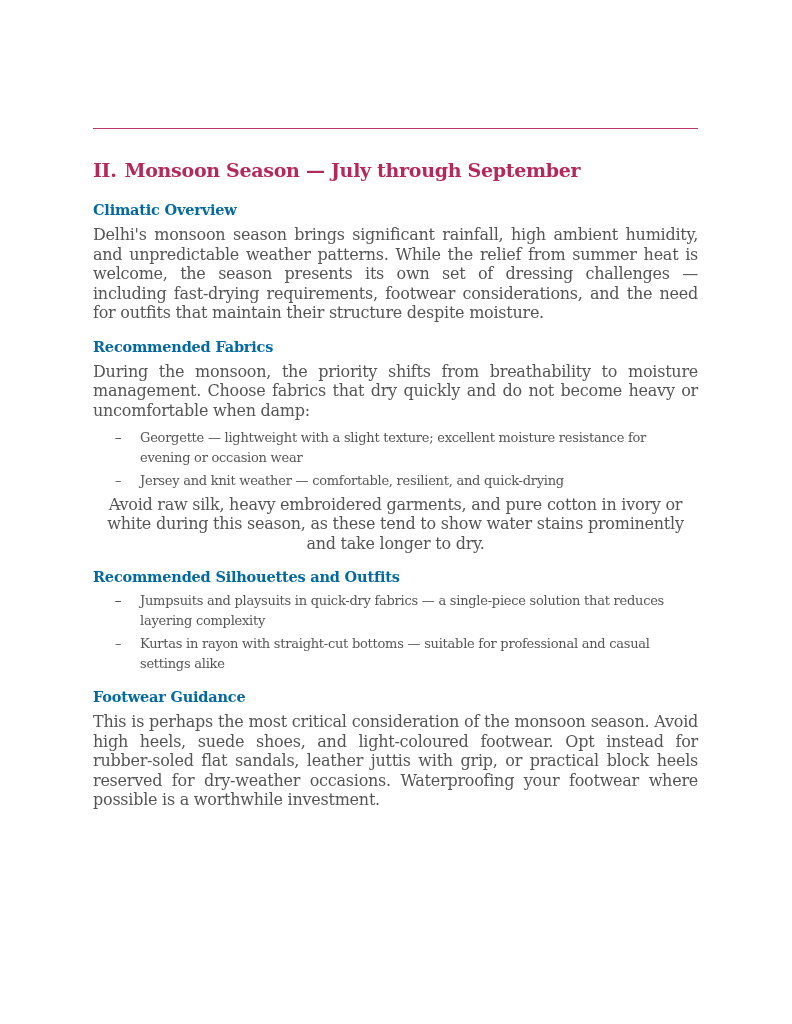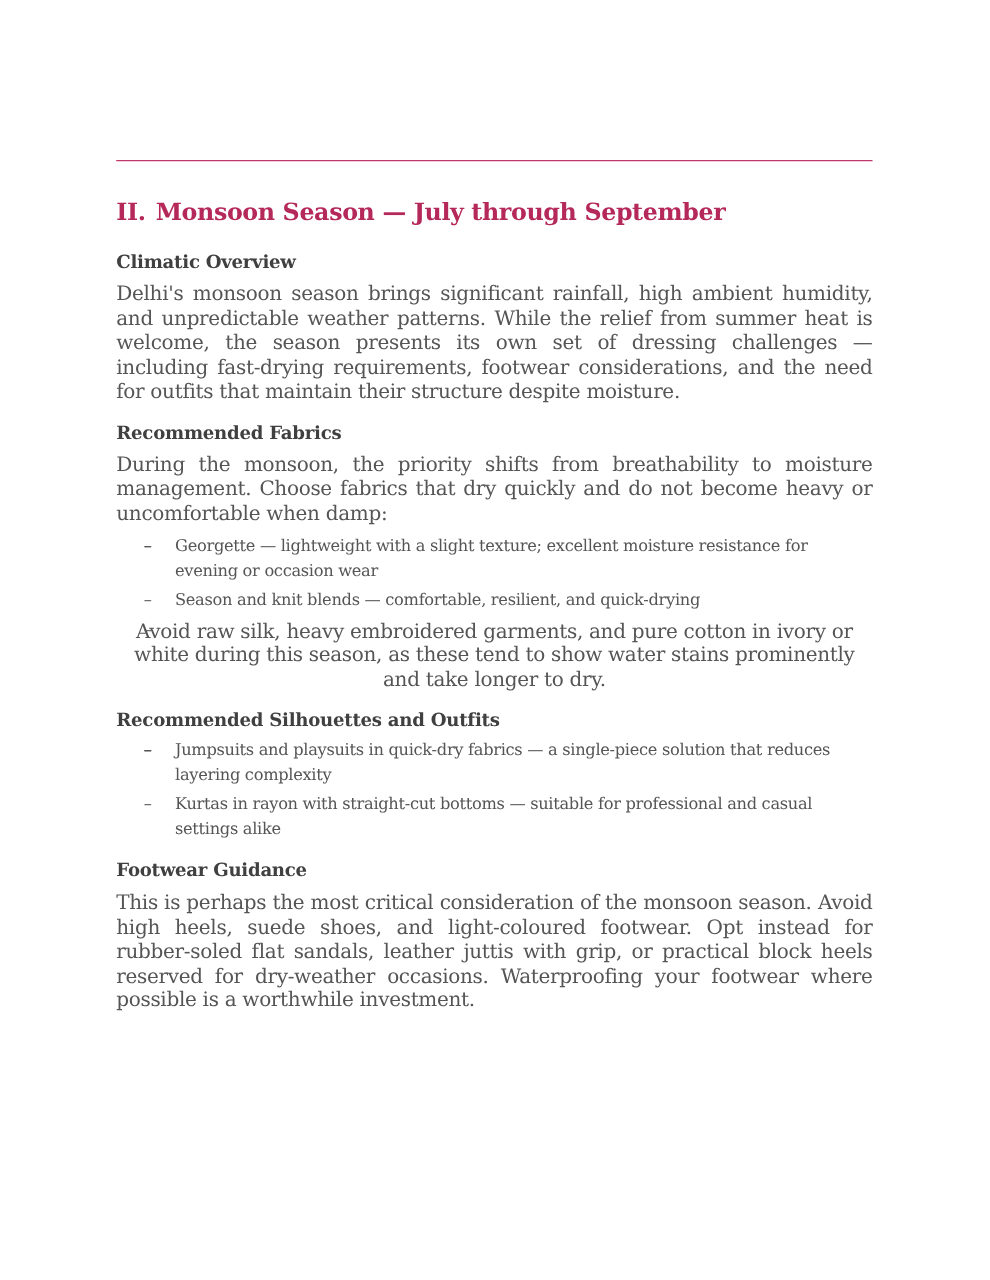--- a/index.html
+++ b/index.html
@@ -1,21 +1,21 @@
 <!DOCTYPE html>
 <html><head>
   <meta charset="utf-8">
   <style>
     html, body { margin: 0; padding: 0; background: #ffffff; }
     body { width: 792px; height: 1024px; position: relative; overflow: hidden; }
     .page { position: absolute; left: 93px; top: 112px; width: 605px; font-family: "DejaVu Serif", serif; margin-top: 16px; }
     .rule { height: 0; border-top: 1.5px solid #c0356a; margin: 0; }
     .section-title { font-family: "DejaVu Serif", serif; font-weight: bold; color: #b5285a; font-size: 19px; line-height: 24px; margin: 29px 0 0 0; letter-spacing: -0.3px; }
     .section-title .num { margin-right: 8px; }
-    h3 { font-family: "DejaVu Serif", serif; font-weight: bold; color: #404040; font-size: 14.5px; line-height: 20px; margin: 0; letter-spacing: -0.2px; }
+    h3 { font-family: "DejaVu Serif", serif; font-weight: bold; color: #0369a1; font-size: 14.5px; line-height: 20px; margin: 0; letter-spacing: -0.2px; }
     h3.first { margin-top: 18px; }
     h3.next { margin-top: 14px; }
     p { font-family: "DejaVu Serif", serif; color: #555555; font-size: 16px; line-height: 19.5px; margin: 5px 0 0 0; text-align: justify; letter-spacing: -0.25px; }
     p.after-list { margin-top: 3px; text-align: center; }
     ul { list-style: none; margin: 8px 0 0 0; padding: 0; }
     ul.tight { margin-top: 4px; }
     li { position: relative; padding-left: 47px; font-family: "DejaVu Serif", serif; color: #555555; font-size: 13px; line-height: 19.5px; margin-bottom: 4px; letter-spacing: -0.25px; padding-right: 30px; }
     li .dash { position: absolute; left: 22px; top: 0; color: #555555; }
   </style>
 </head>
@@ -29,21 +29,21 @@
   </h2>
 
   <h3 class="first">Climatic Overview</h3>
   <p>Delhi's monsoon season brings significant rainfall, high ambient humidity, and unpredictable weather patterns. While the relief from summer heat is welcome, the season presents its own set of dressing challenges — including fast-drying requirements, footwear considerations, and the need for outfits that maintain their structure despite moisture.</p>
 
   <h3 class="next">Recommended Fabrics</h3>
   <p>During the monsoon, the priority shifts from breathability to moisture management. Choose fabrics that dry quickly and do not become heavy or uncomfortable when damp:</p>
   <ul>
     <li><span class="dash">–</span></li>
     <li><span class="dash">–</span><span>Georgette — lightweight with a slight texture; excellent moisture resistance for evening or occasion wear</span></li>
-    <li><span class="dash">–</span><span>Season and knit blends — comfortable, resilient, and quick-drying</span></li>
+    <li><span class="dash">–</span><span>Jersey and knit weather — comfortable, resilient, and quick-drying</span></li>
     <li><span class="dash">–</span></li>
   </ul>
   <p class="after-list">Avoid raw silk, heavy embroidered garments, and pure cotton in ivory or white during this season, as these tend to show water stains prominently and take longer to dry.</p>
 
   <h3 class="next">Recommended Silhouettes and Outfits</h3>
   <ul class="tight">
     <li><span class="dash">–</span></li>
     <li><span class="dash">–</span></li>
     <li><span class="dash">–</span><span>Jumpsuits and playsuits in quick-dry fabrics — a single-piece solution that reduces layering complexity</span></li>
     <li><span class="dash">–</span><span>Kurtas in rayon with straight-cut bottoms — suitable for professional and casual settings alike</span></li>

